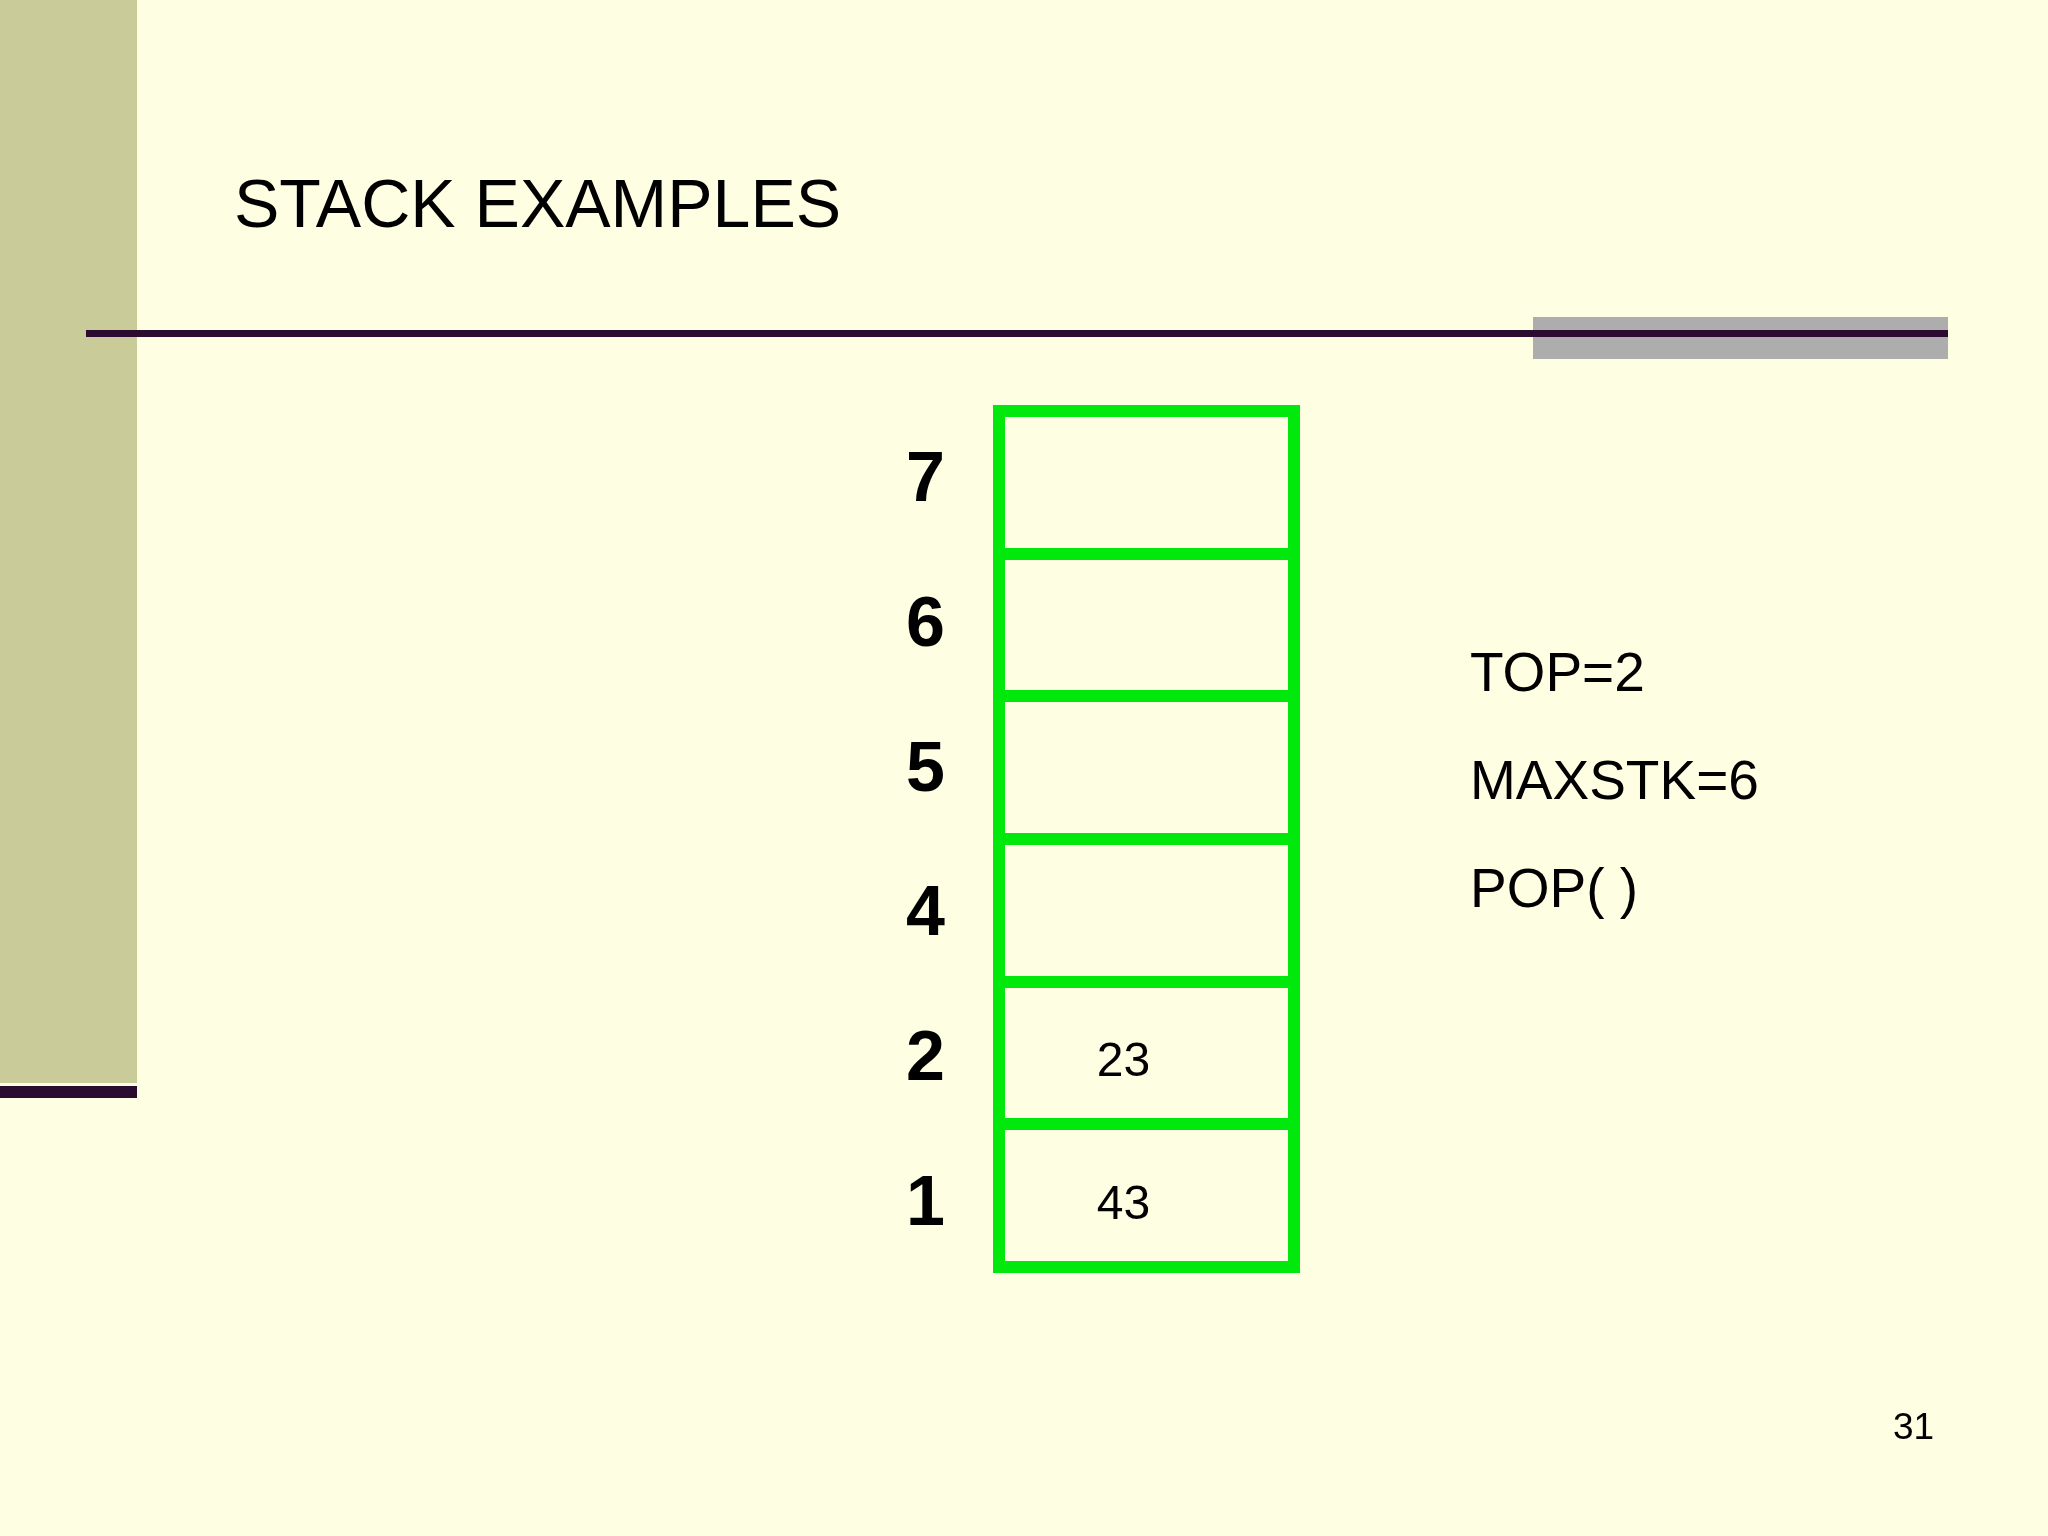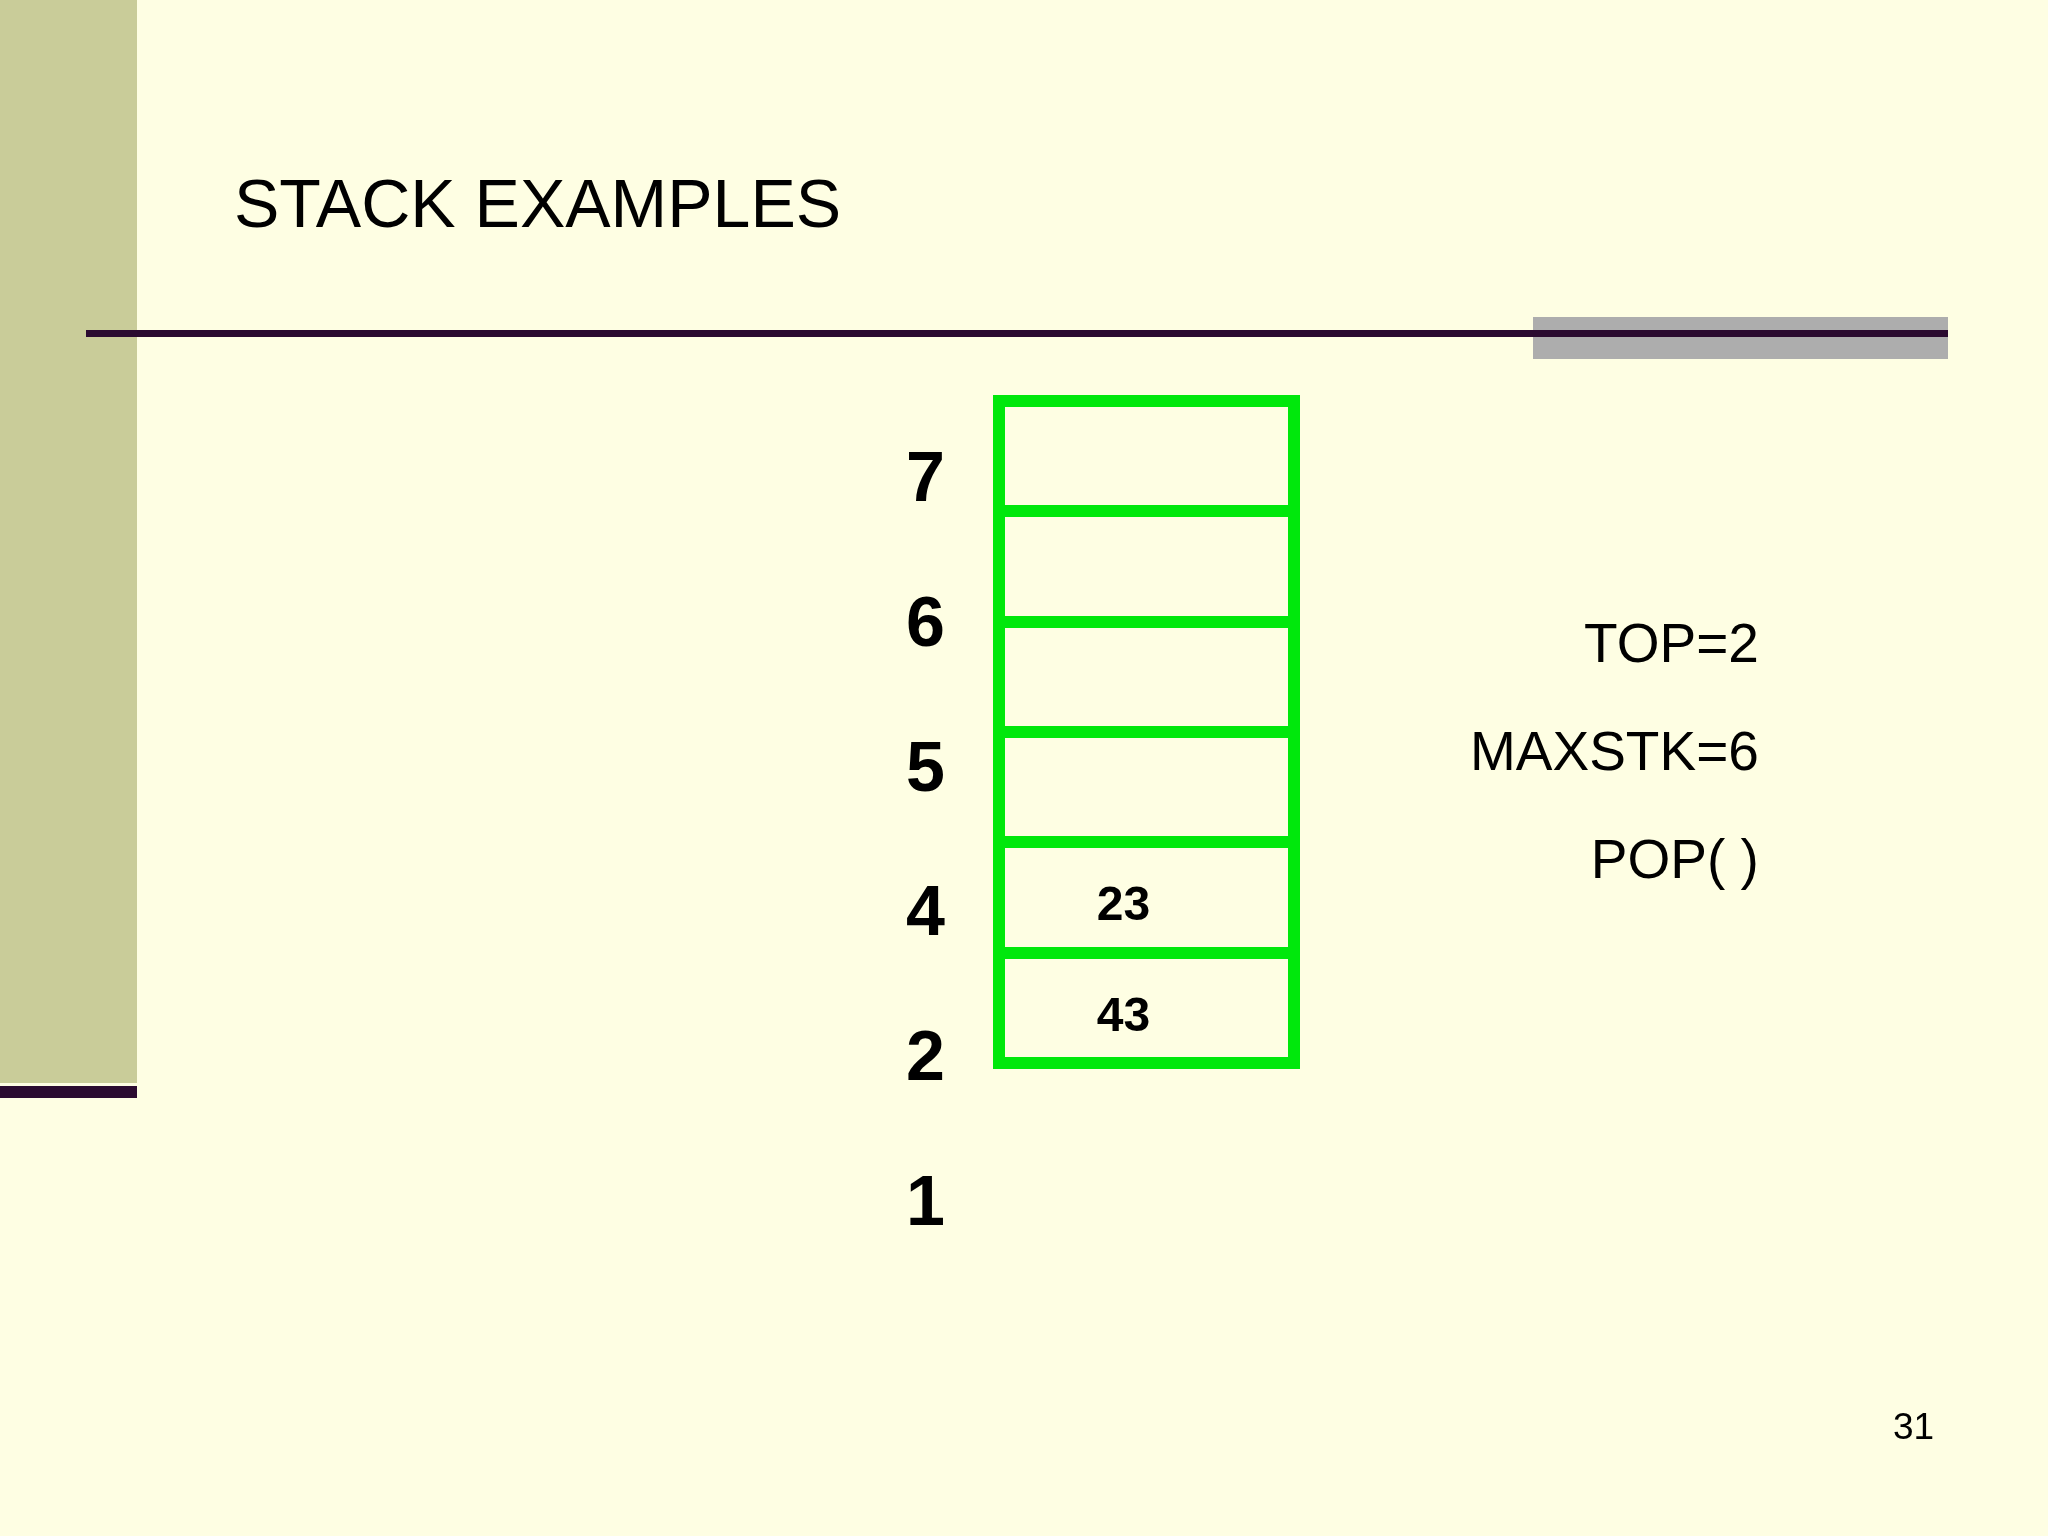--- a/index.html
+++ b/index.html
@@ -62,50 +62,48 @@
     flex: 1;
     display: flex;
     align-items: center;
     justify-content: flex-end;
     font-size: 70px;
     font-weight: 700;
     line-height: 1;
   }
   .stack-cells {
     position: absolute;
-    left: 993px; top: 395px;
-    width: 307px; height: 674px;
+    left: 993px; top: 405px;
+    width: 307px; height: 868px;
     box-sizing: border-box;
     border: 12px solid var(--stack-border, #00E80C);
     display: flex;
     flex-direction: column;
-    font-weight: bold;
   }
   .stack-cell {
     flex: 1;
     box-sizing: border-box;
     border-bottom: 12px solid var(--stack-border, #00E80C);
     display: flex;
     align-items: center;
     justify-content: center;
     padding-right: 46px;
     padding-top: 14px;
     font-size: 48px;
     line-height: 1;
   }
   .stack-cell:last-child {
     border-bottom: none;
     text-align: center;
   }
   .info-block {
     position: absolute;
-    left: 1470px; top: 616px;
+    left: 1470px; top: 645px;
     font-size: 55px;
     line-height: 1.0;
-    text-align: right;
   }
   .info-block p {
     margin: 0 0 53px 0;
     white-space: nowrap;
   }
   .page-number {
     position: absolute;
     left: 1893px; top: 1408px;
     font-size: 37px;
     line-height: 1;

